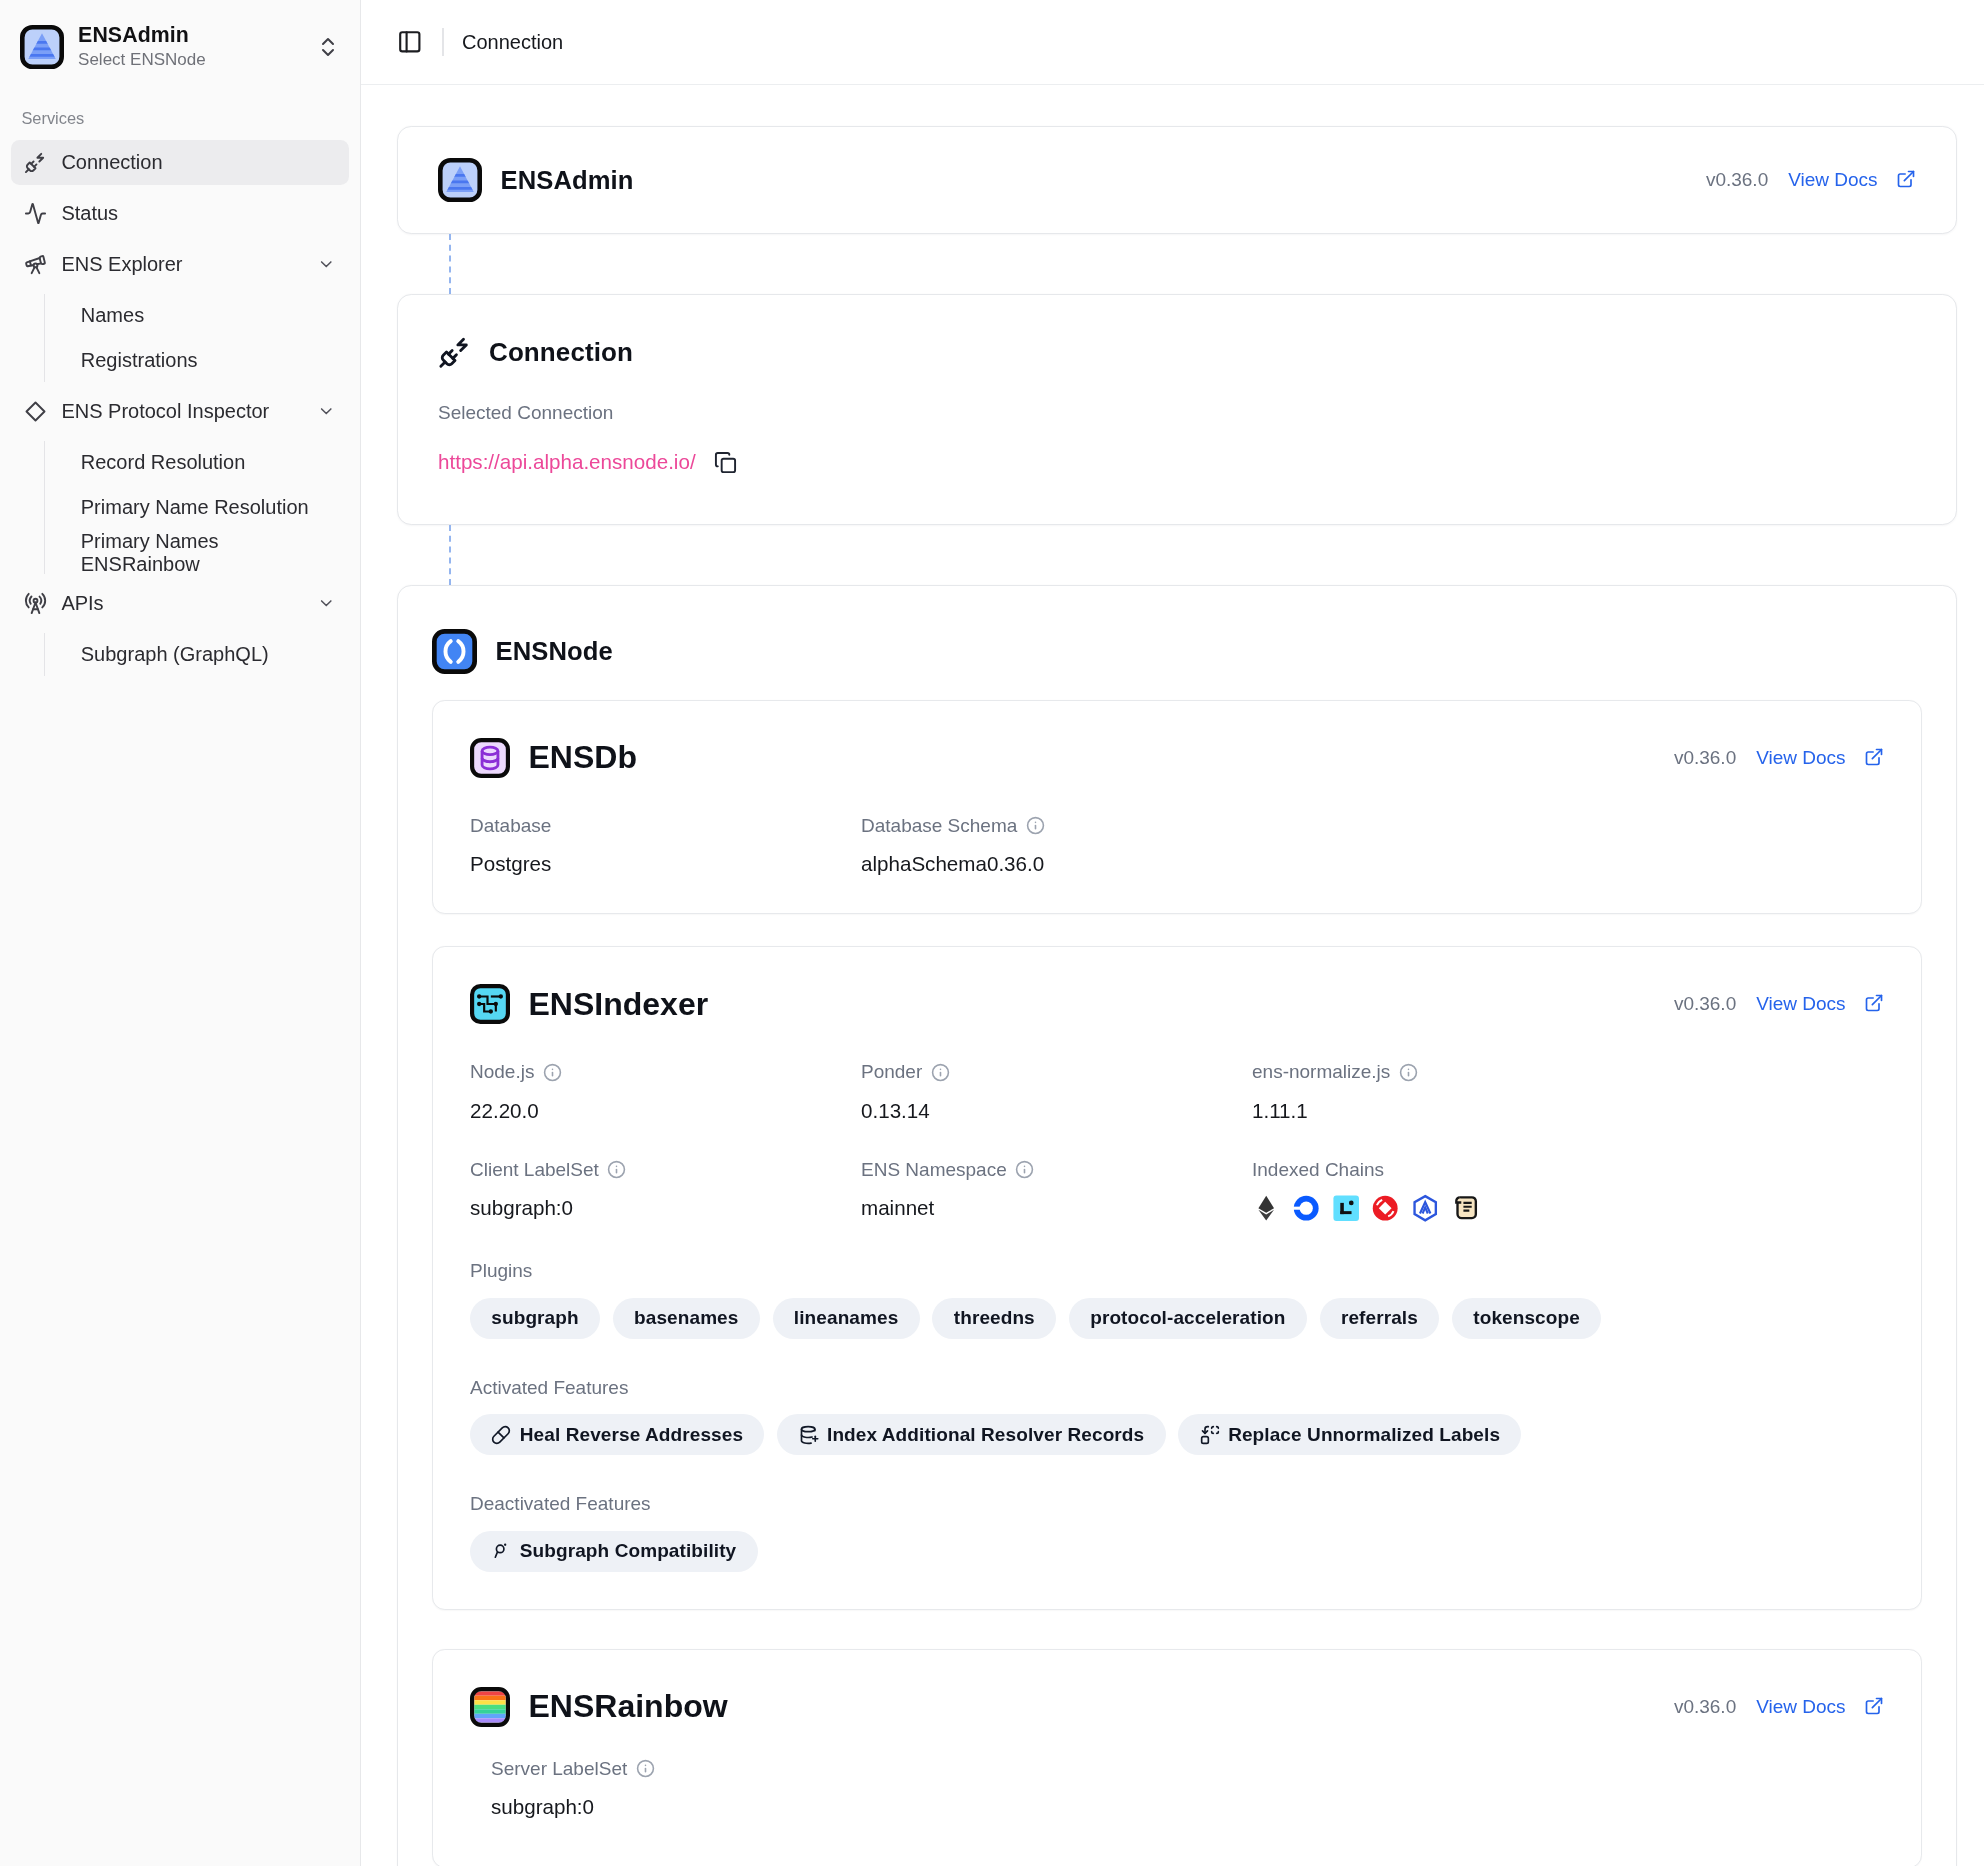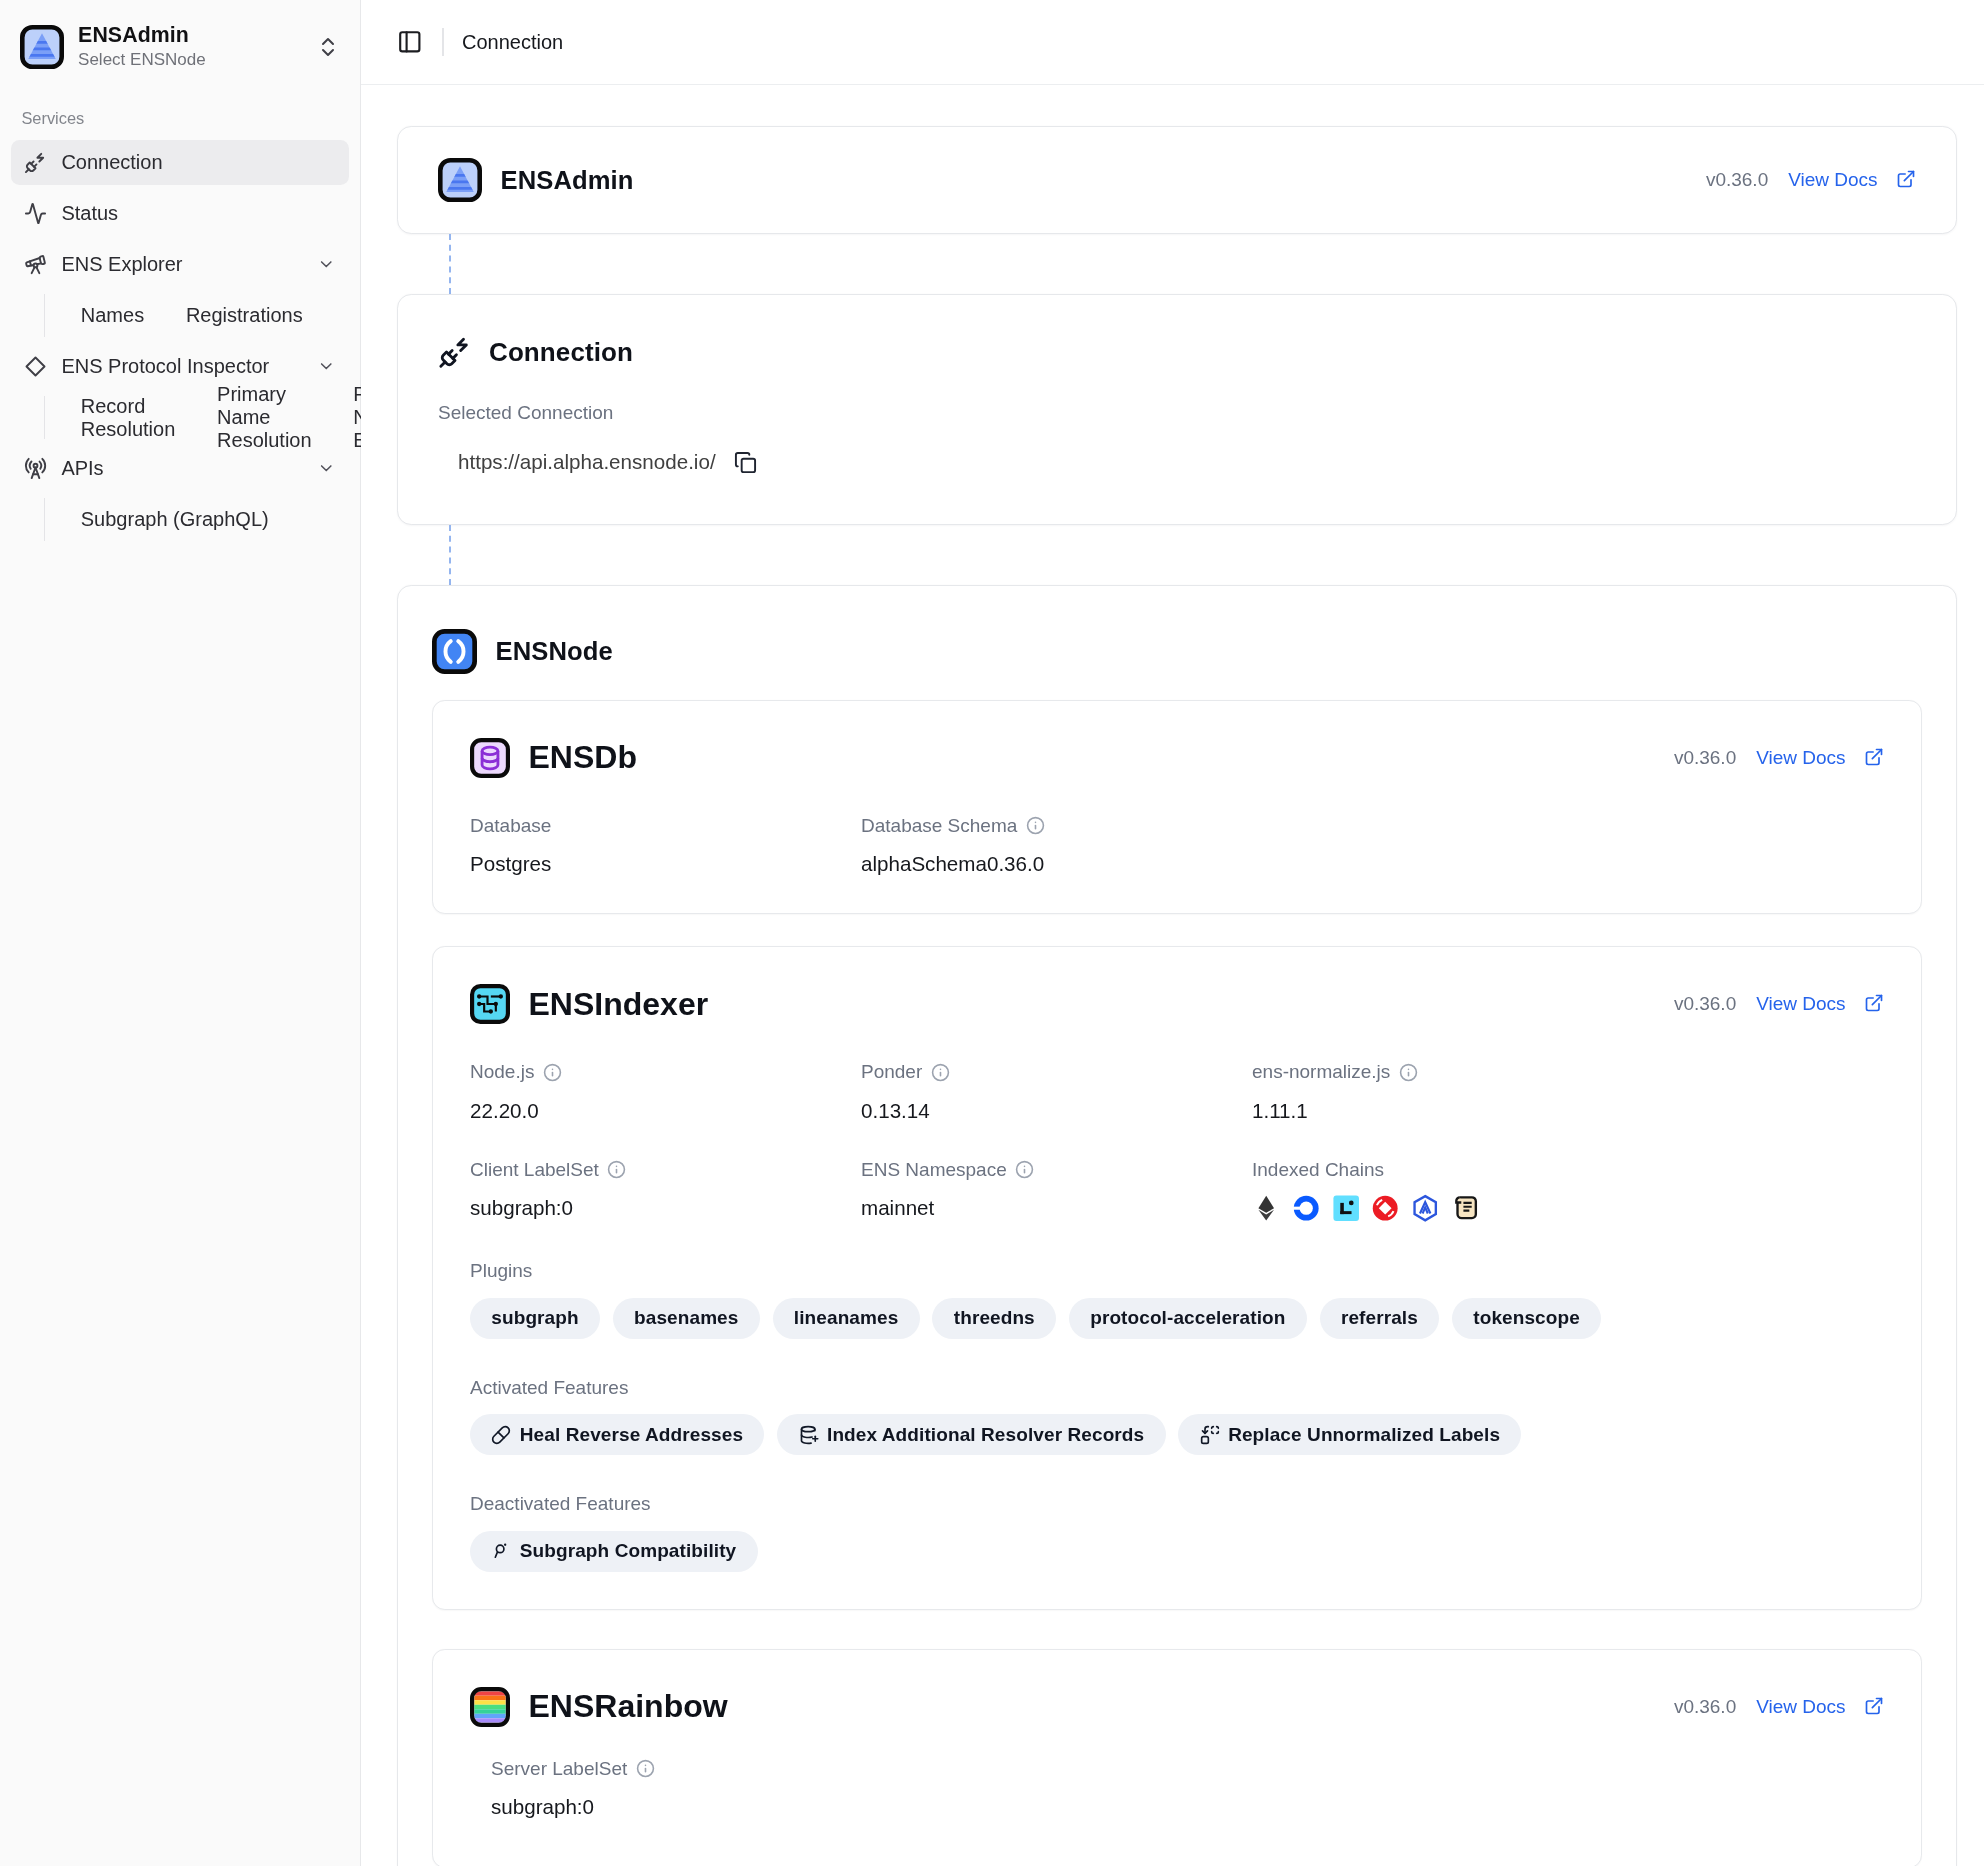--- a/index.html
+++ b/index.html
@@ -31,21 +31,21 @@
     display:flex; align-items:center; gap:14.2px; height:45px;
     padding:0 12.8px; border-radius:8.5px; font-size:20px; color:#2b2b30;
     cursor:pointer; margin-bottom:5.7px;
   }
   .nav-item .nav-ic { color:#3f3f46; }
   .nav-item.active { background:#ececee; }
   .nav-label { flex:1; }
   .chev { color:#52525b; }
   .nav-sub {
     margin:1.4px 0 7.1px 33px; padding-left:24px;
-    border-left:1.4px solid #e4e4e7; display:flex; gap:19px;
+    border-left:1.4px solid #e4e4e7; display:flex; flex-direction:column; gap:2px;
   }
   .nav-subitem {
     height:43px; display:flex; align-items:center; padding:0 11.4px;
     font-size:20px; color:#2b2b30; border-radius:7.1px; cursor:pointer;
   }
 
   
   .main { flex:1; display:flex; flex-direction:column; background:#fff; min-width:0; }
   .topbar {
     height:85px; min-height:85px; display:flex; align-items:center;
@@ -71,21 +71,21 @@
   .connector { width:0; height:60px; border-left:2.8px dashed #94b5ef; margin-left:52px; }
 
   .card-connection { min-height:231px; padding:40px; }
   .conn-head { display:flex; align-items:center; gap:17px; }
   .conn-head .card-title { font-size:26px; }
   .lbl { font-size:19px; color:#6b7280; font-weight:500; }
   .lbl-row { display:flex; align-items:center; gap:8.5px; }
   .val { font-size:20.6px; color:#16181d; margin-top:11.4px; }
   .conn-sel-label { margin-top:33px; }
   .url-row { display:flex; align-items:center; gap:15.6px; margin-top:24px; }
-  .url { font-size:20.6px; color:#404040;margin-left:20px; }
+  .url { font-size:20.6px; color:#ec4899; }
   .copy-btn { background:none; border:none; cursor:pointer; color:#1f2430; display:flex; padding:2.8px; }
   .info { color:#9ca3af; }
 
   .card-ensnode { min-height:1255px; padding:43px 34px 40px 34px; margin-bottom:0; }
   .icard {
     background:#fff; border:1.4px solid #e7e9ec; border-radius:12.8px;
     padding:37px; box-shadow:0 0.7px 1.4px rgba(16,24,40,.03);
   }
   .icard-head { display:flex; align-items:center; }
   .icard-title { font-size:32px; font-weight:700; color:#0f1219; }

